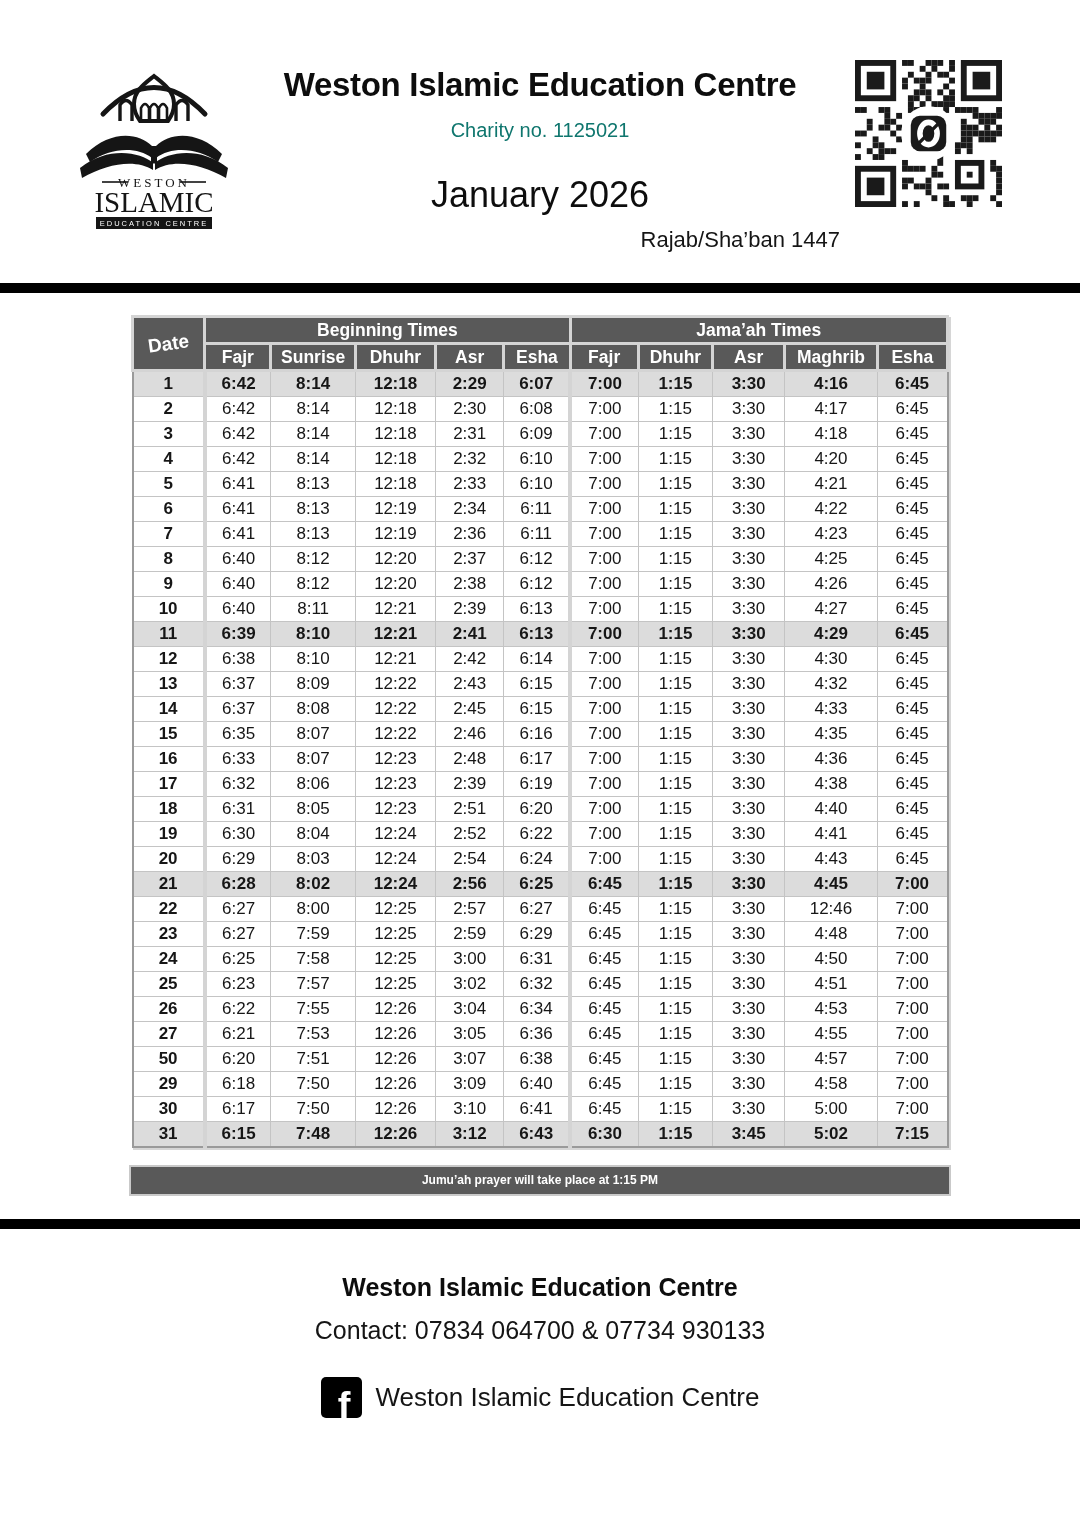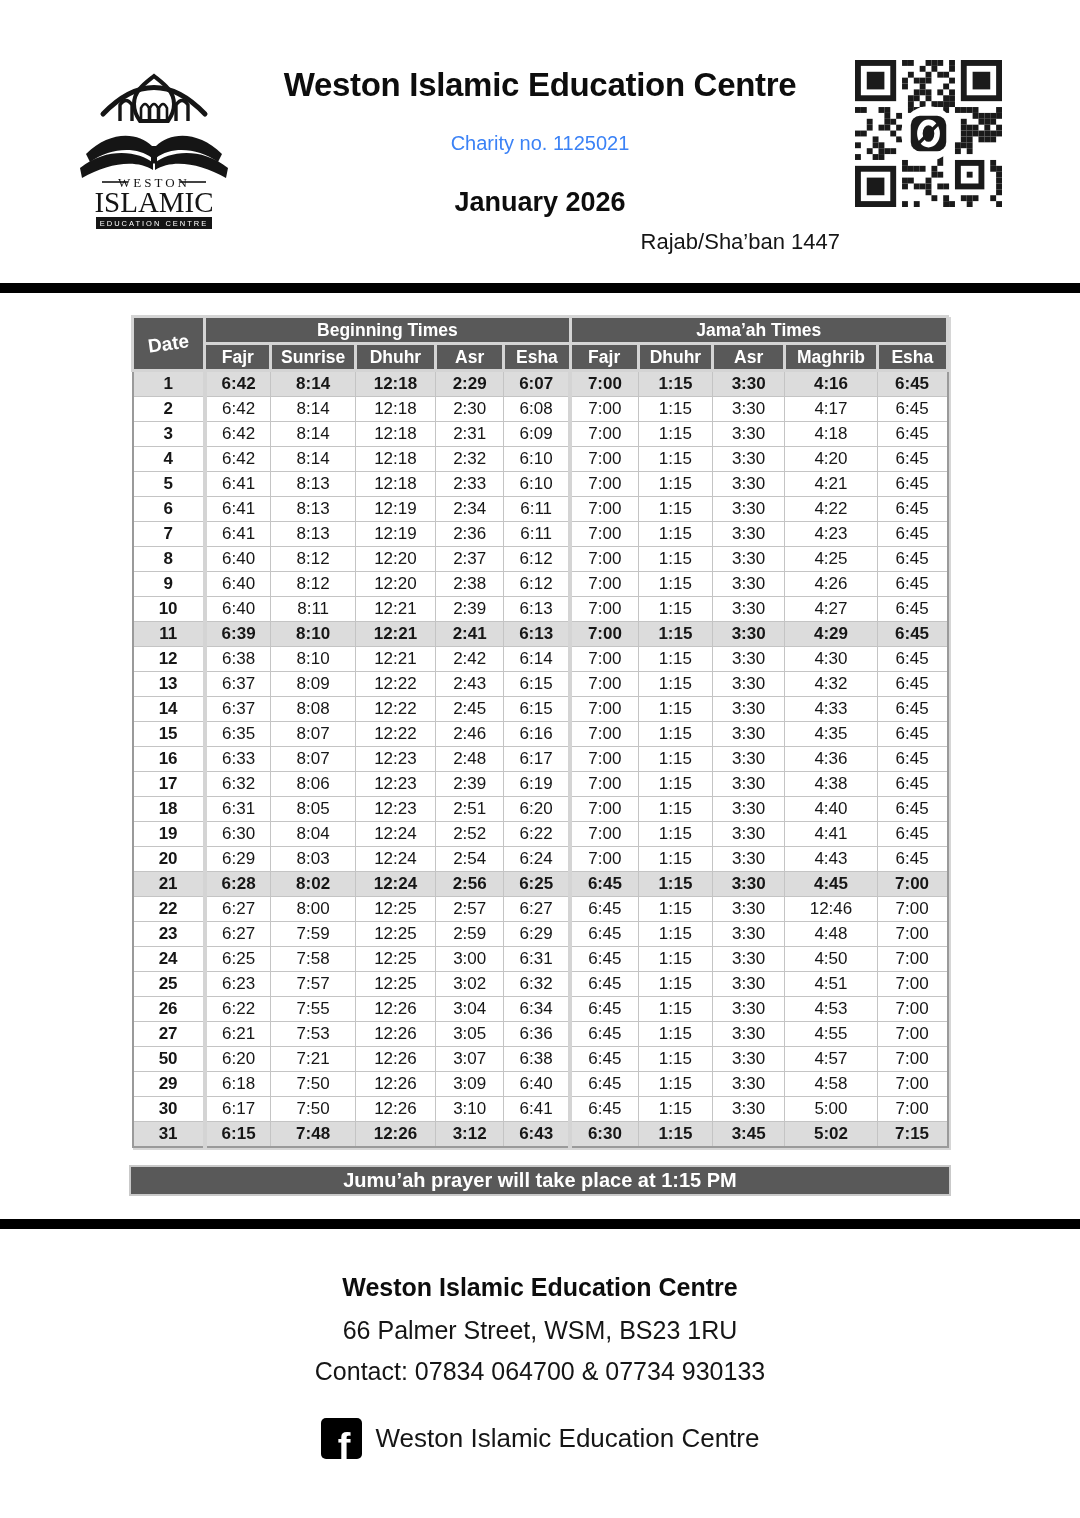--- a/index.html
+++ b/index.html
@@ -5,22 +5,22 @@
   html,body { margin:0; padding:0; background:#ffffff; }
   body { width:1080px; height:1518px; overflow:hidden;
          font-family:"Liberation Sans", sans-serif; color:#1a1a1a; }
   .page { position:relative; width:1080px; height:1518px; background:#fff; }
 
   
   header { position:relative; height:283px; }
   .logo { position:absolute; left:74px; top:60px; width:160px; height:170px; }
   .hdr-center { position:absolute; left:240px; right:240px; top:66px; text-align:center; }
   .title { font-size:33px; font-weight:bold; letter-spacing:-0.3px; margin:0; color:#0d0d0d; }
-  .charity { font-size:20px; margin-top:28px; color:#3b82f6; }
-  .month { font-size:27px; font-weight:bold; margin-top:32px; color:#0d0d0d; }
+  .charity { font-size:20px; margin-top:15px; color:#0f766e; }
+  .month { font-size:36px; font-weight:normal; margin-top:32px; color:#0d0d0d; }
   .hijri { font-size:22px; margin-top:11px; color:#151515;text-align:right; }
   .qr { position:absolute; right:78px; top:60px; width:147px; height:147px; }
 
   
   .rule { height:10px; background:#000; width:1080px; }
 
   
   .content { padding-top:22px; }
   table.tt { width:818px; margin:0 auto; border-collapse:collapse; table-layout:fixed;
              background:#fff; border:2px solid #9a9a9a; box-shadow:2px 2px 0 #d6d6d6; }
@@ -29,21 +29,21 @@
   table.tt th.date-h { font-size:19px; }
   .tilt { display:inline-block; transform:rotate(-8deg); }
   table.tt td { border:1px solid #c4c4c4; text-align:center; font-size:17px;
                 height:24px; padding:0; color:#161616; }
   table.tt td.date { font-weight:bold; border-right:4px solid #d4d4d4; }
   table.tt td.gsep { border-left:4px solid #d4d4d4; }
   tr.hl td { background:#dcdcdc; font-weight:bold; }
 
   
   .notice { width:818px; margin:19px auto 0; background:#595959; color:#fff;
-            font-weight:bold; font-size:20px; text-align:center; line-height:27px;
+            font-weight:bold; font-size:12px; text-align:center; line-height:27px;
             height:27px; box-shadow:0 0 0 2px #c9c9c9; }
 
   
   .rule2 { margin-top:25px; }
   footer { text-align:center; padding-top:44px; }
   .f-name { font-size:25px; font-weight:bold; margin-bottom:14px; color:#0d0d0d; }
   .f-line { font-size:25px; margin-bottom:12px; color:#151515; }
   .fb-row { margin-top:32px; display:flex; justify-content:center; align-items:center; gap:14px; }
   .fb-icon { width:41px; height:41px; background:#000; color:#fff; border-radius:5px;
              font-weight:bold; font-size:38px; line-height:1;
@@ -641,21 +641,21 @@
             <td>6:36</td>
             <td class="gsep">6:45</td>
             <td>1:15</td>
             <td>3:30</td>
             <td>4:55</td>
             <td>7:00</td>
           </tr>
           <tr>
             <td class="date">50</td>
             <td>6:20</td>
-            <td>7:21</td>
+            <td>7:51</td>
             <td>12:26</td>
             <td>3:07</td>
             <td>6:38</td>
             <td class="gsep">6:45</td>
             <td>1:15</td>
             <td>3:30</td>
             <td>4:57</td>
             <td>7:00</td>
           </tr>
           <tr>
@@ -702,21 +702,20 @@
 
     <div class="notice">
       <span>Jumu’ah prayer will take place at 1:15 PM</span>
     </div>
   </main>
 
   <div class="rule rule2"></div>
 
   <footer>
     <div class="f-name">Weston Islamic Education Centre</div>
-    <div class="f-line">66 Palmer Street, WSM, BS23 1RU</div>
     <div class="f-line">Contact: 07834 064700 &amp; 07734 930133</div>
     <div class="fb-row">
       <span class="fb-icon">
           <span>f</span>
         </span>
       <span class="fb-text">Weston Islamic Education Centre</span>
     </div>
   </footer>
 
 </div>

